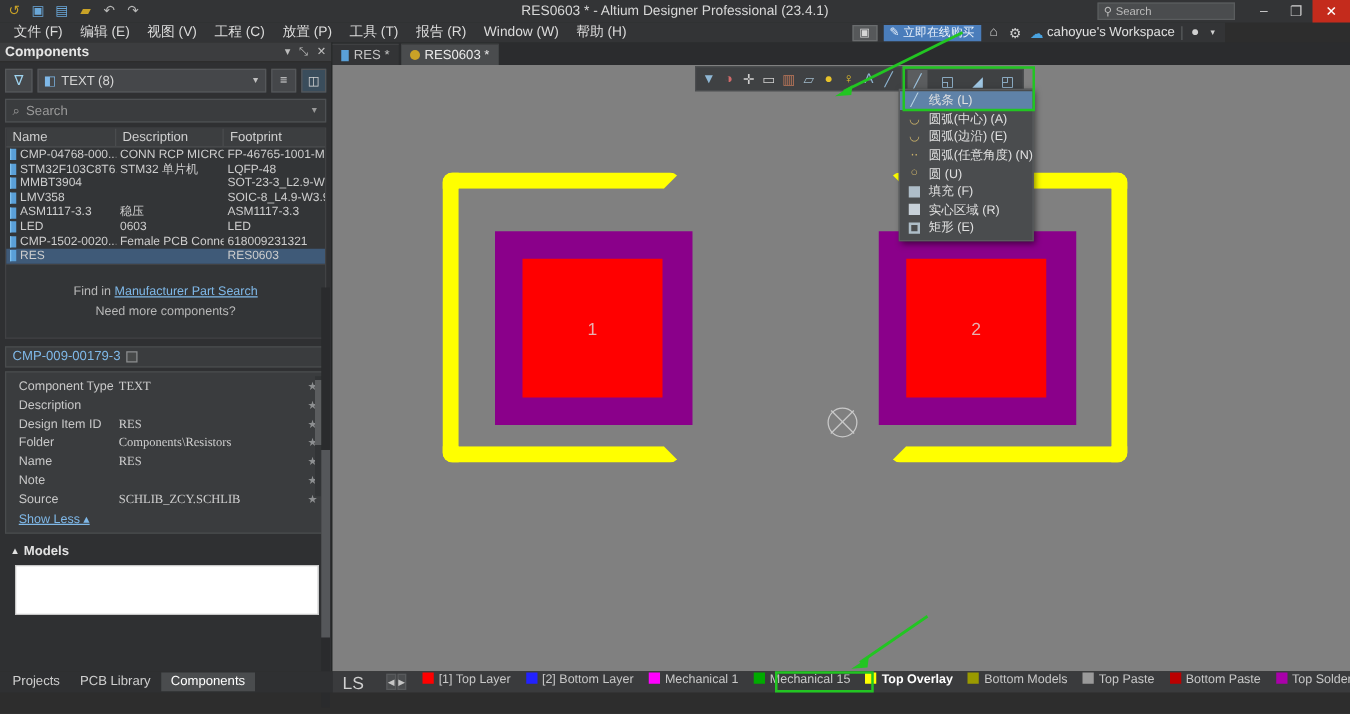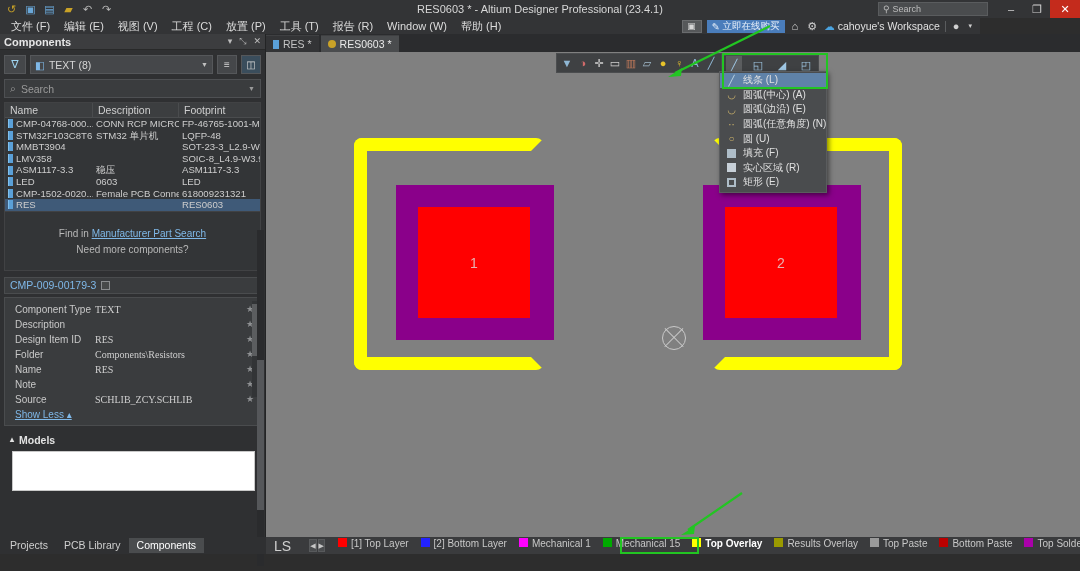--- a/index.html
+++ b/index.html
@@ -614,21 +614,21 @@
     <div class="ltab">
       <i class="lsq" style="background:#00aa00"></i>
       <span>Mechanical 15</span>
     </div>
     <div class="ltab active">
       <i class="lsq" style="background:#ffff00"></i>
       <span>Top Overlay</span>
     </div>
     <div class="ltab">
       <i class="lsq" style="background:#9a9a00"></i>
-      <span>Results Overlay</span>
+      <span>Bottom Models</span>
     </div>
     <div class="ltab">
       <i class="lsq" style="background:#9a9a9a"></i>
       <span>Top Paste</span>
     </div>
     <div class="ltab">
       <i class="lsq" style="background:#bb0000"></i>
       <span>Bottom Paste</span>
     </div>
     <div class="ltab">

